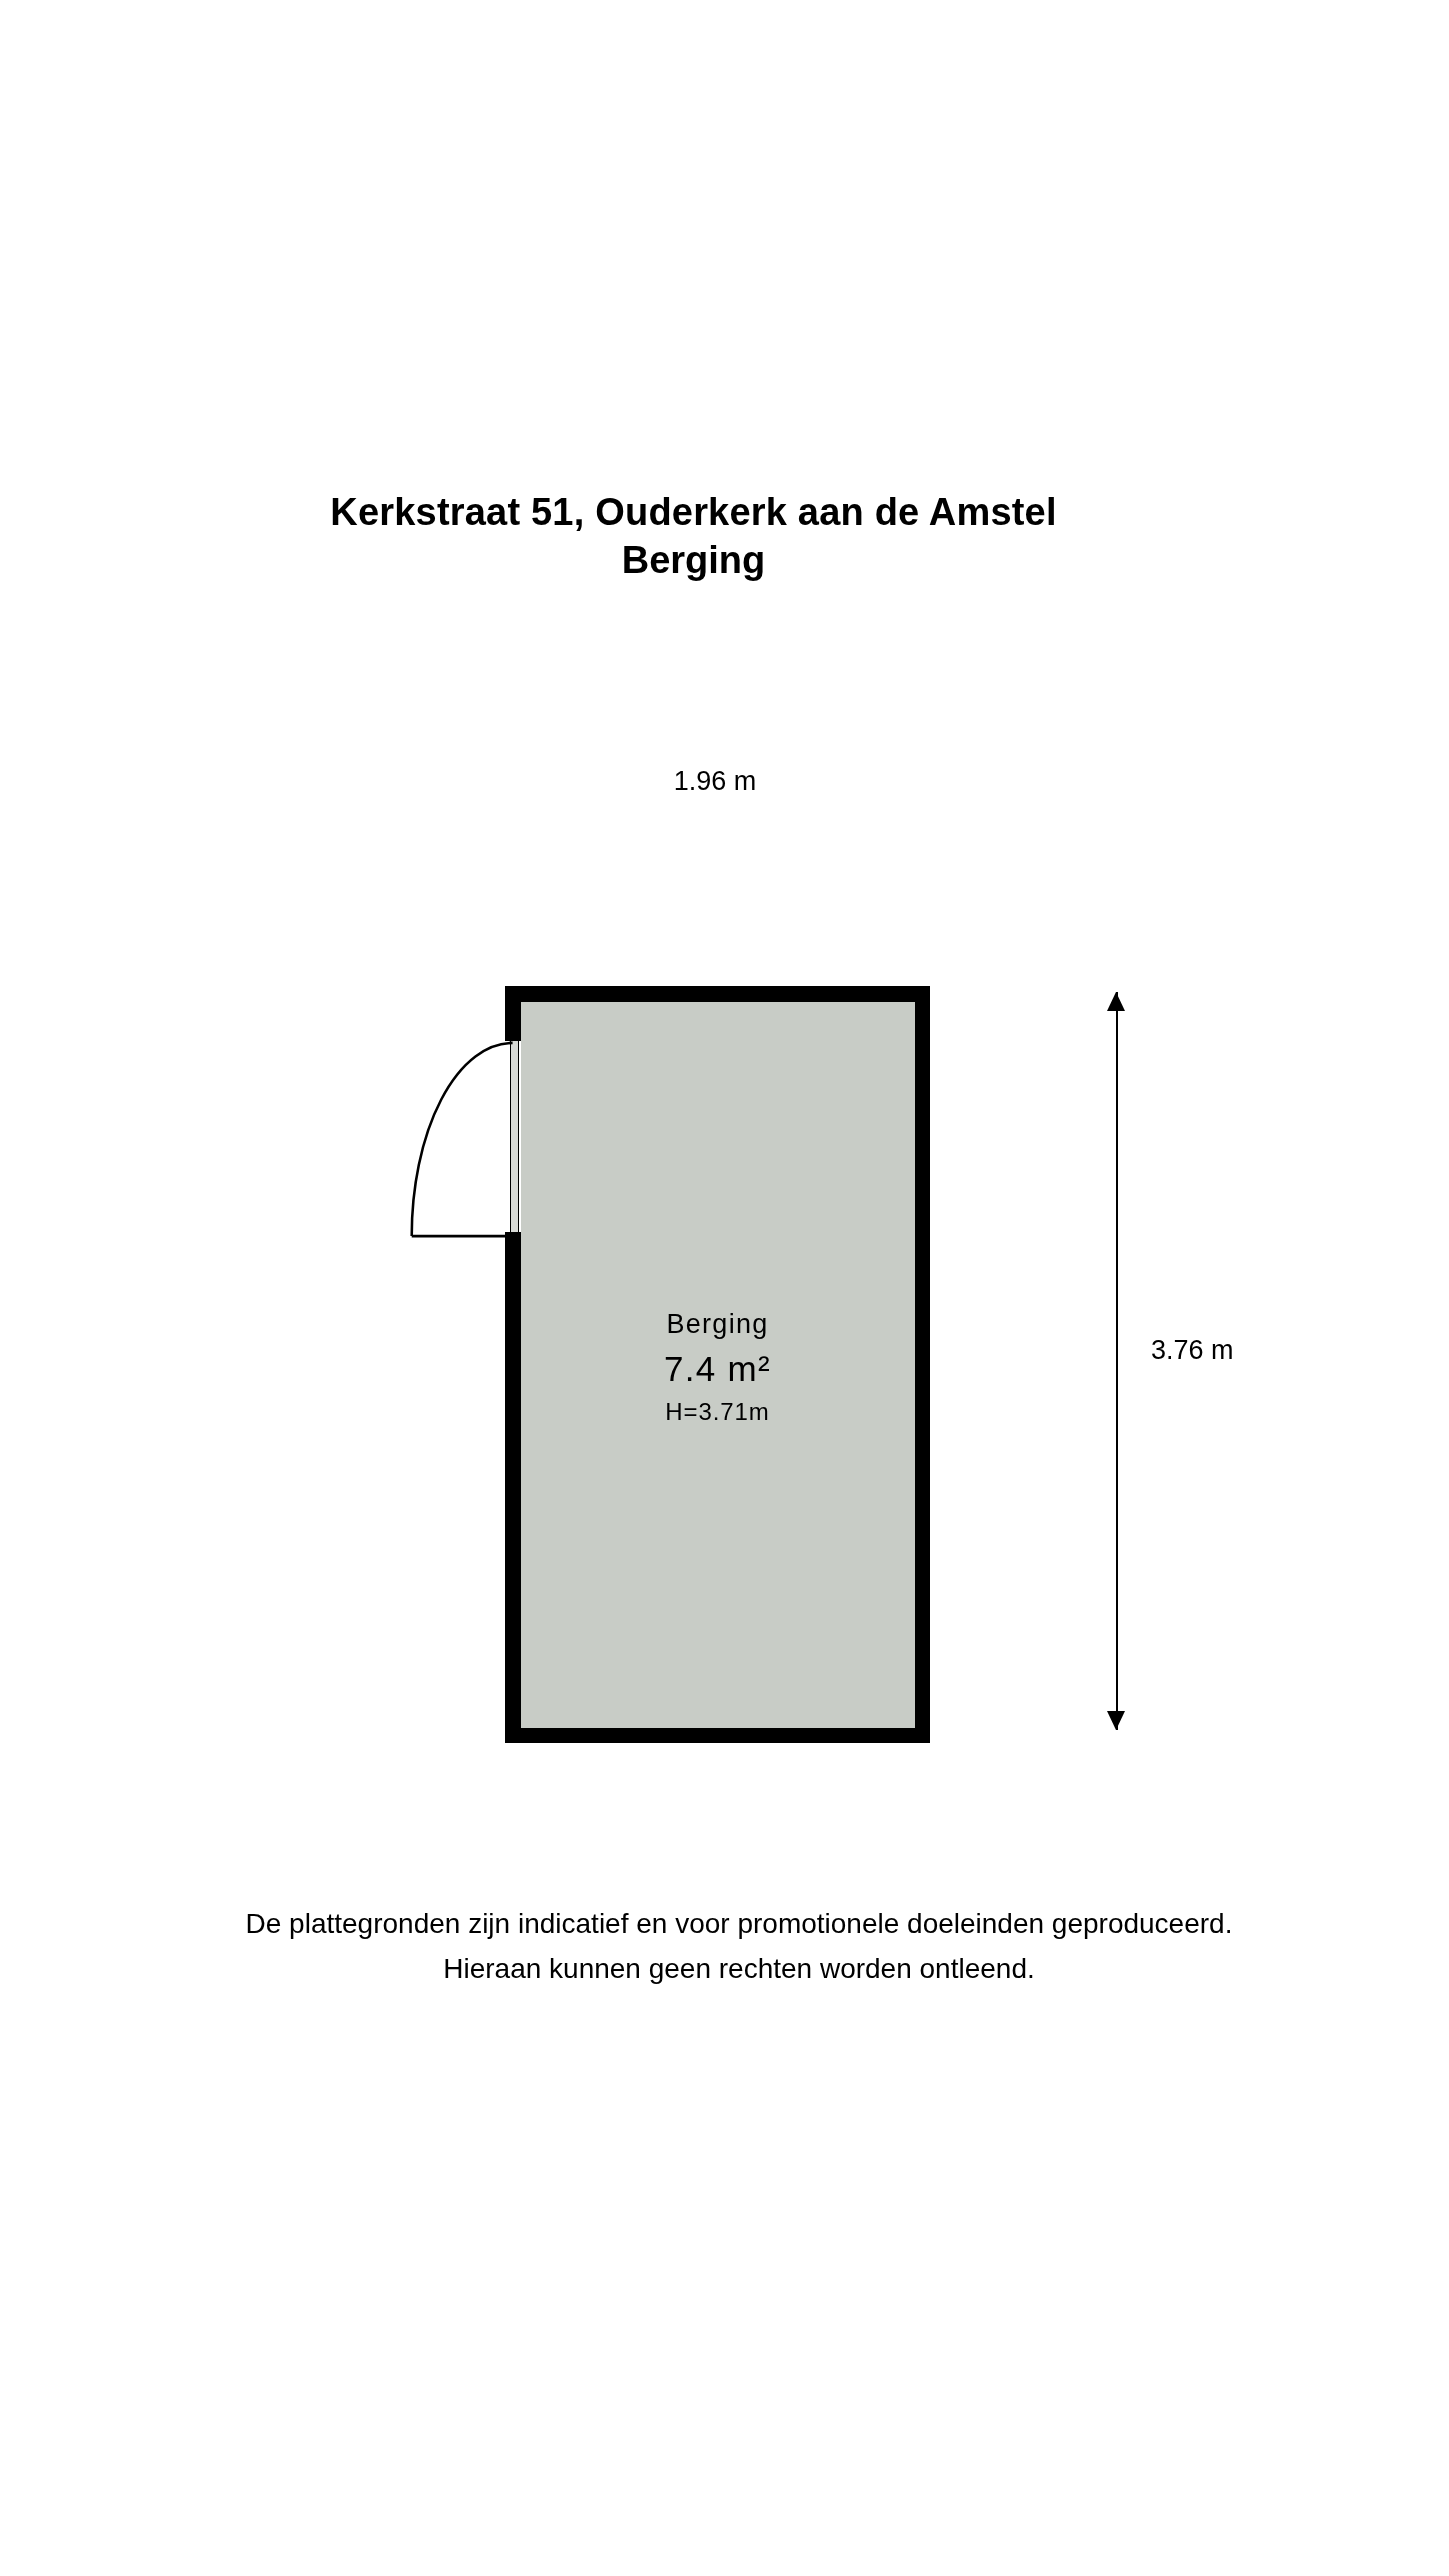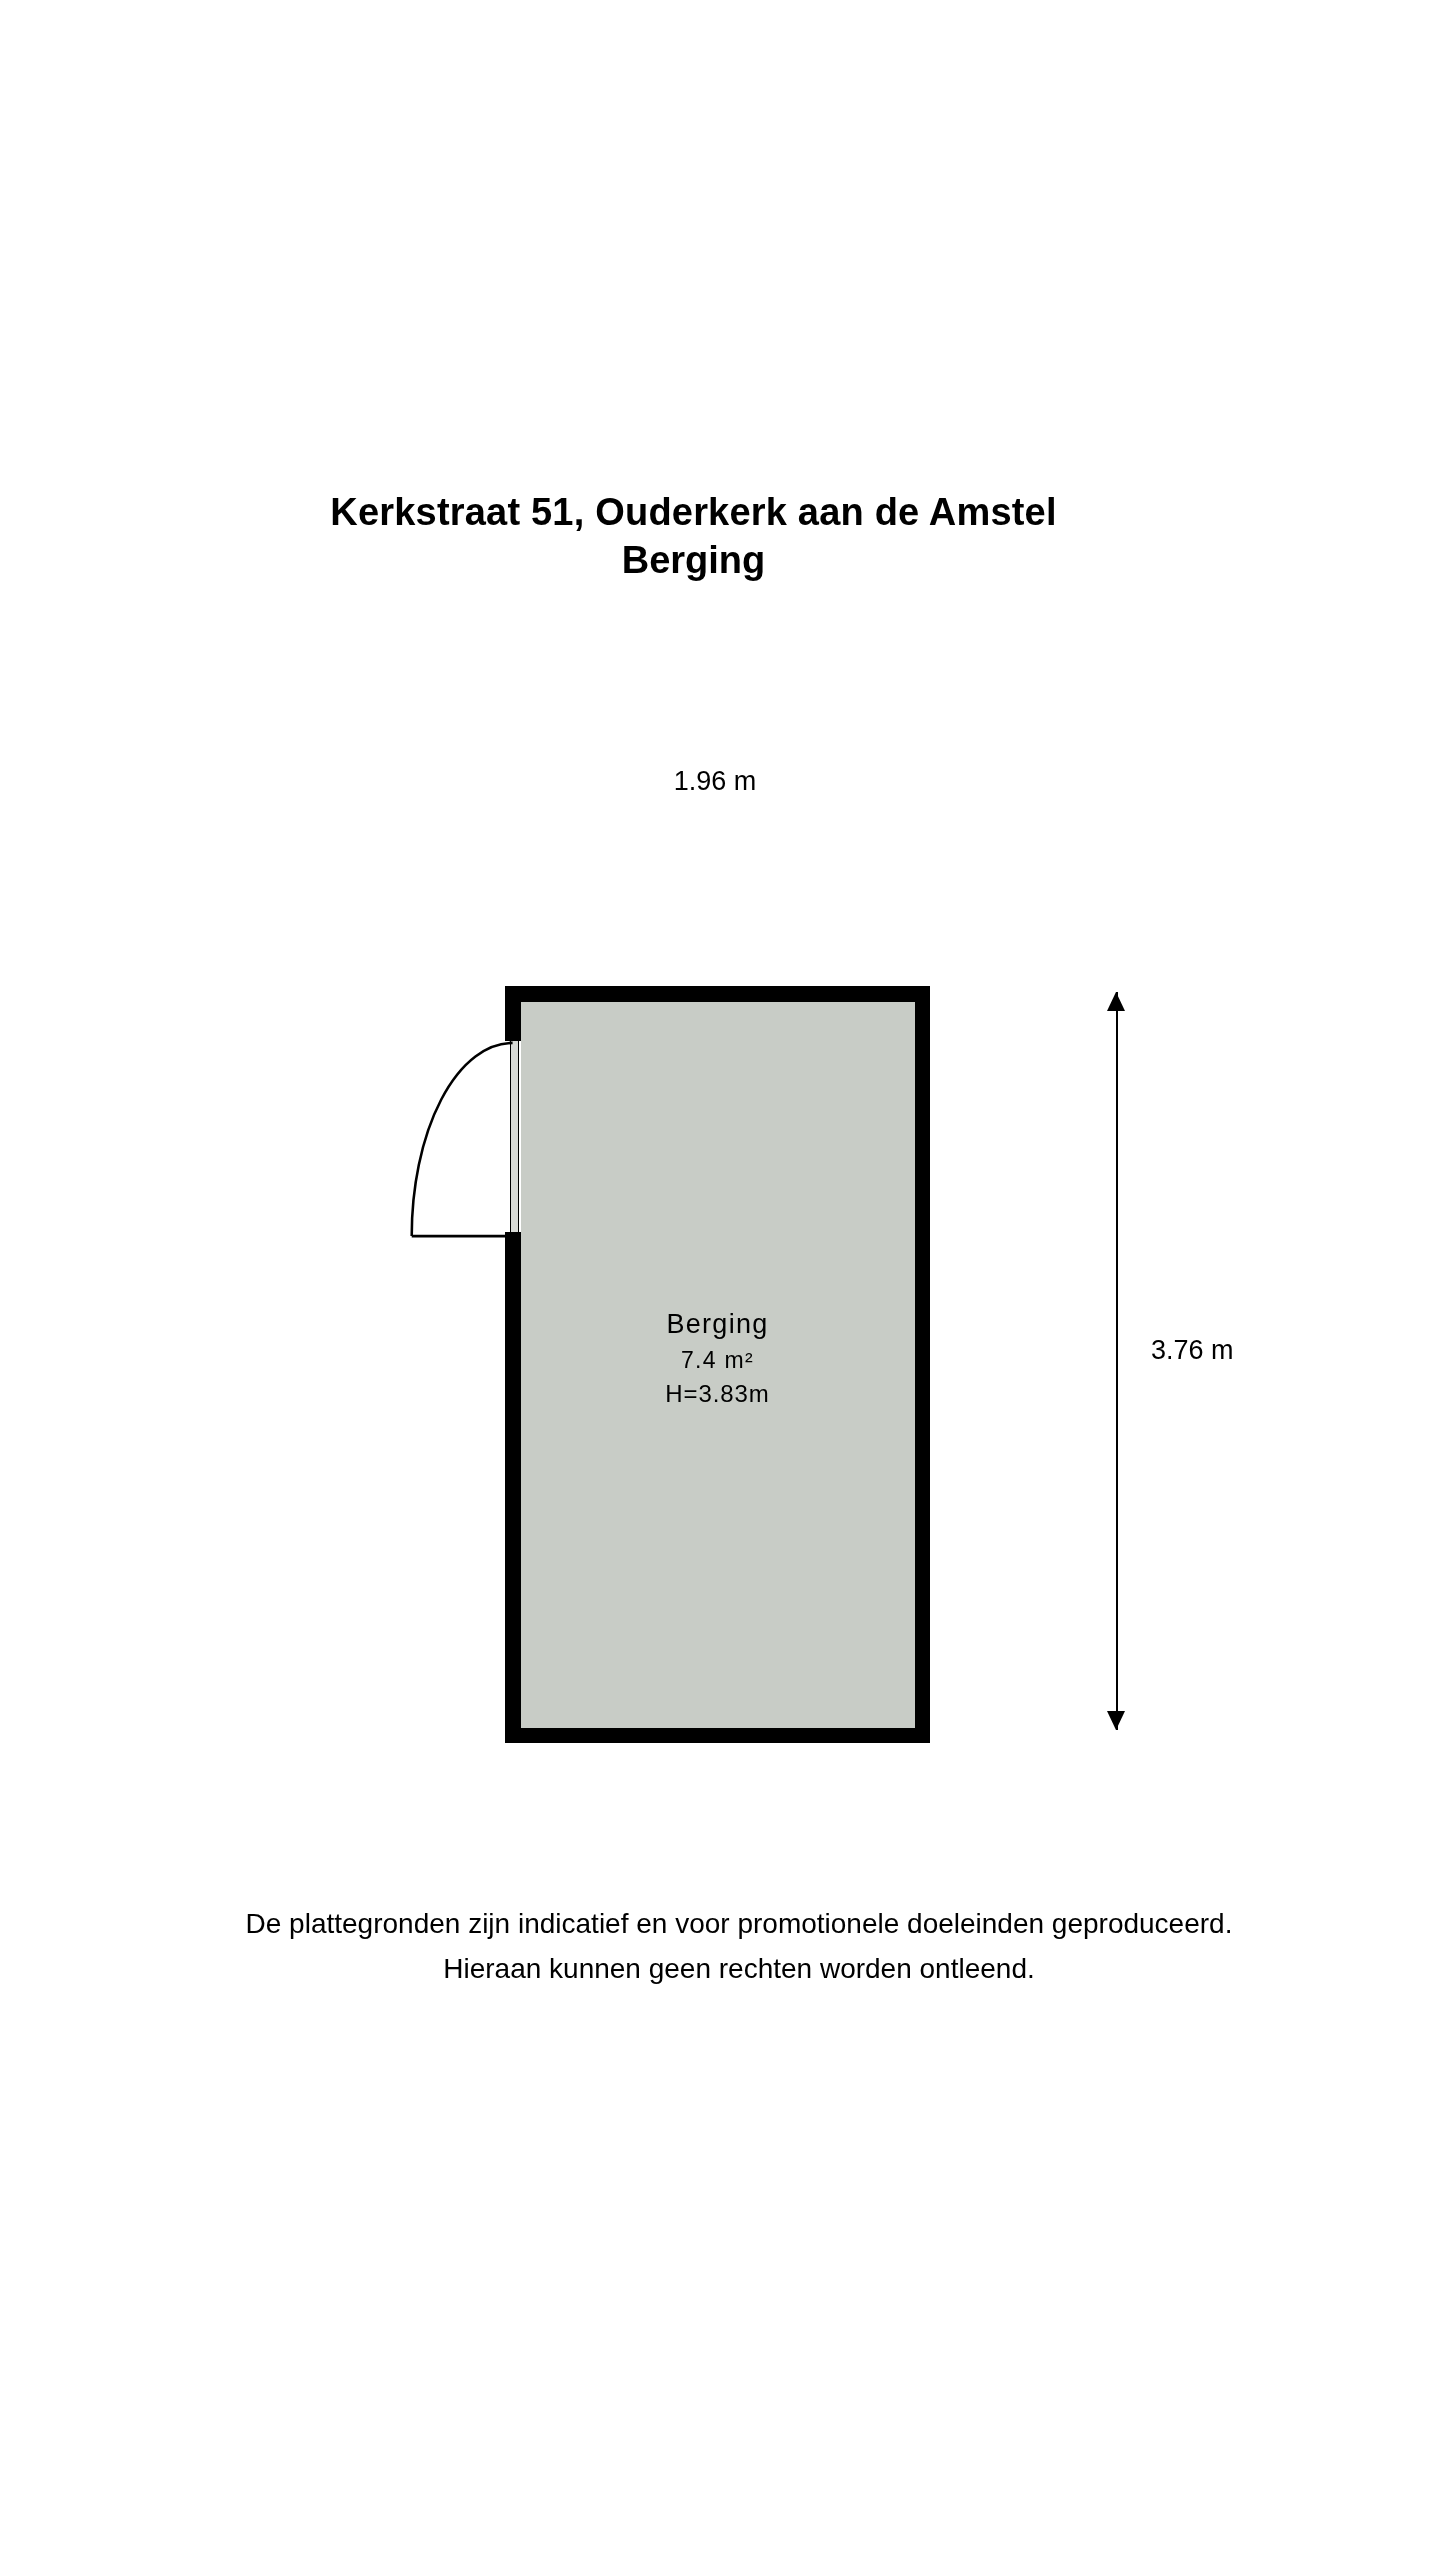--- a/index.html
+++ b/index.html
@@ -185,21 +185,21 @@
     top: 1305px;
     width: 425px;
     text-align: center;
     line-height: 1.45;
   }
   .room-name {
     font-size: 27px;
     letter-spacing: 1.3px;
   }
   .room-area {
-    font-size: 23px;
+    font-size: 35px;
     letter-spacing: 1.3px;
   }
   .room-height {
     font-size: 24px;
     letter-spacing: 0.9px;
   }
 
   
   .footer {
     position: absolute;
@@ -245,21 +245,21 @@
   <div class="door-gap"></div>
   <div class="door-leaf"></div>
   <svg class="door-swing" viewBox="0 0 124 230">
     <path d="M 120 2 A 118 226 0 0 0 2 228" fill="none" stroke="#000000" stroke-width="3"></path>
     <line x1="2" y1="228" x2="120" y2="228" stroke="#000000" stroke-width="3"></line>
   </svg>
 
   <div class="room-label">
     <div class="room-name">Berging</div>
     <div class="room-area">7.4 m²</div>
-    <div class="room-height">H=3.83m</div>
+    <div class="room-height">H=3.71m</div>
   </div>
 </div>
 
 <div class="footer">
   <div class="footer-line">De plattegronden zijn indicatief en voor promotionele doeleinden geproduceerd.</div>
   <div class="footer-line">Hieraan kunnen geen rechten worden ontleend.</div>
 </div>
 
 
 </body></html>

